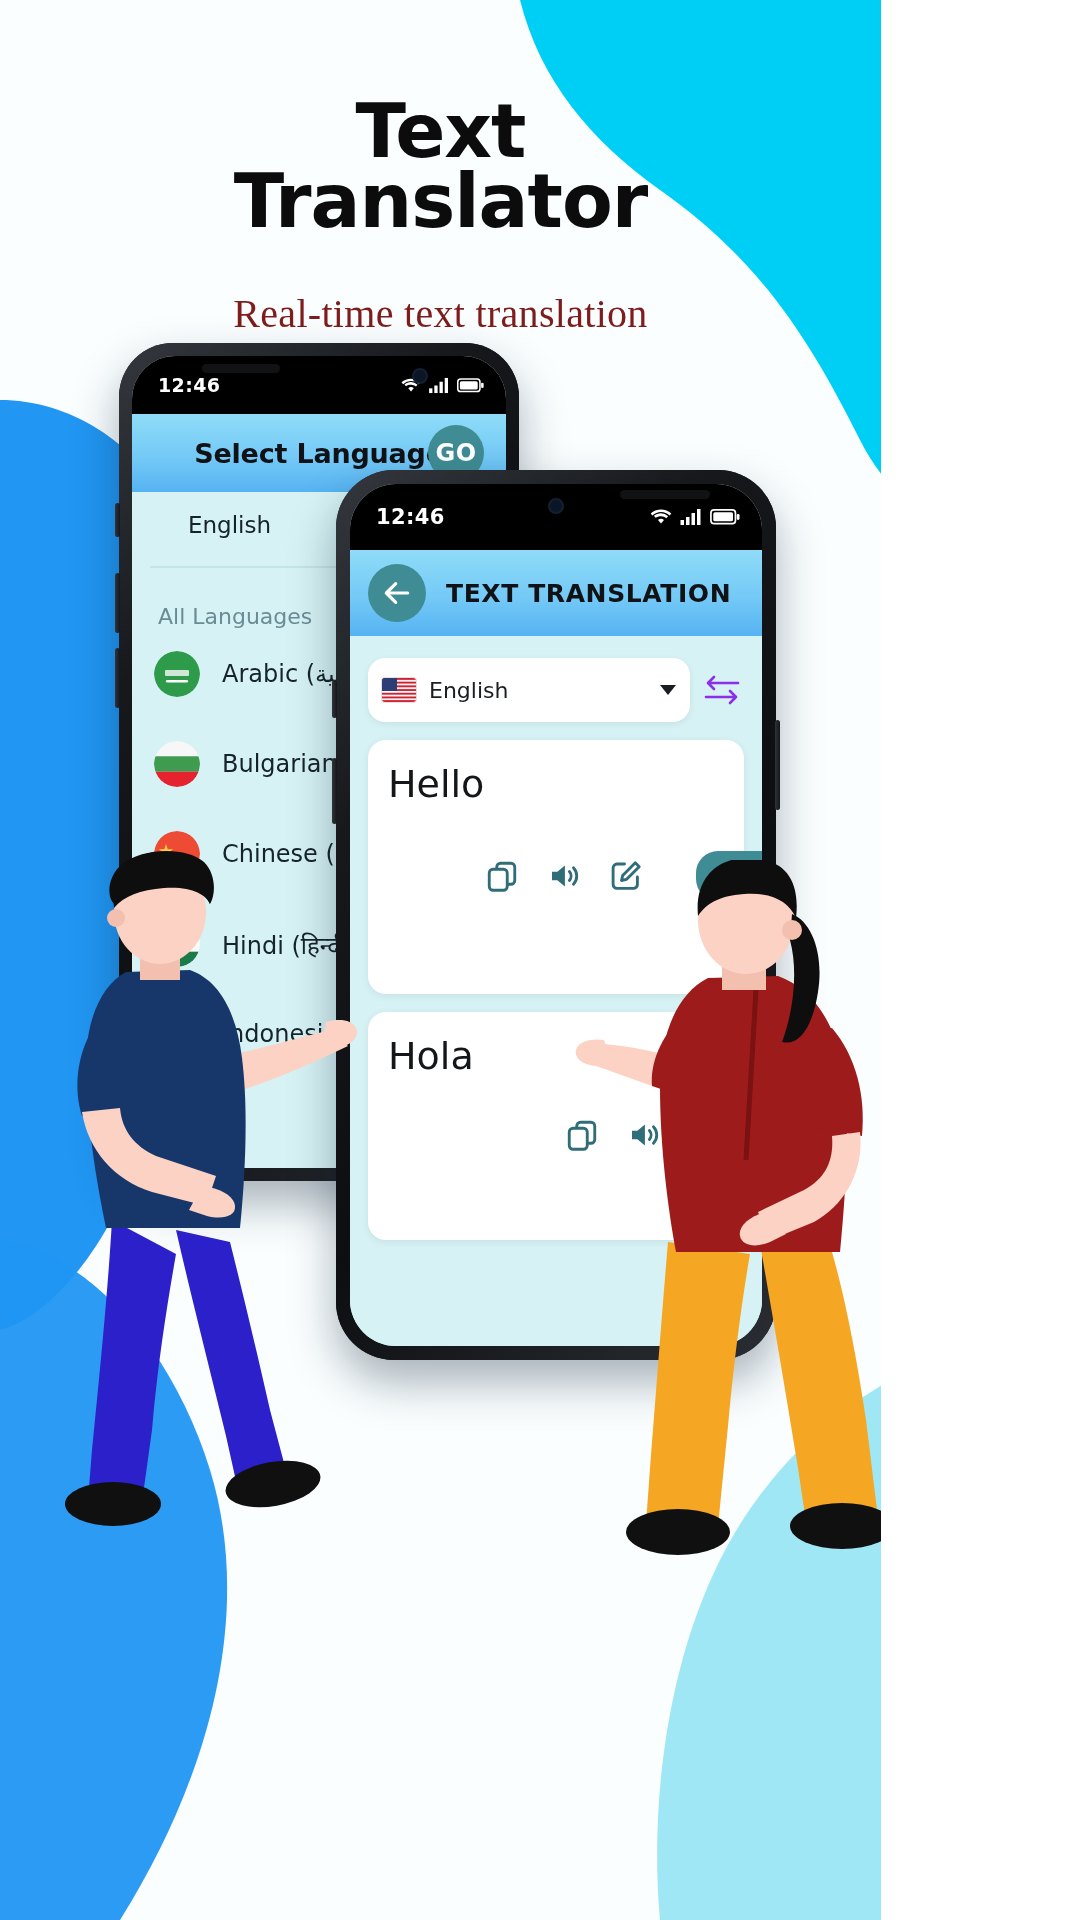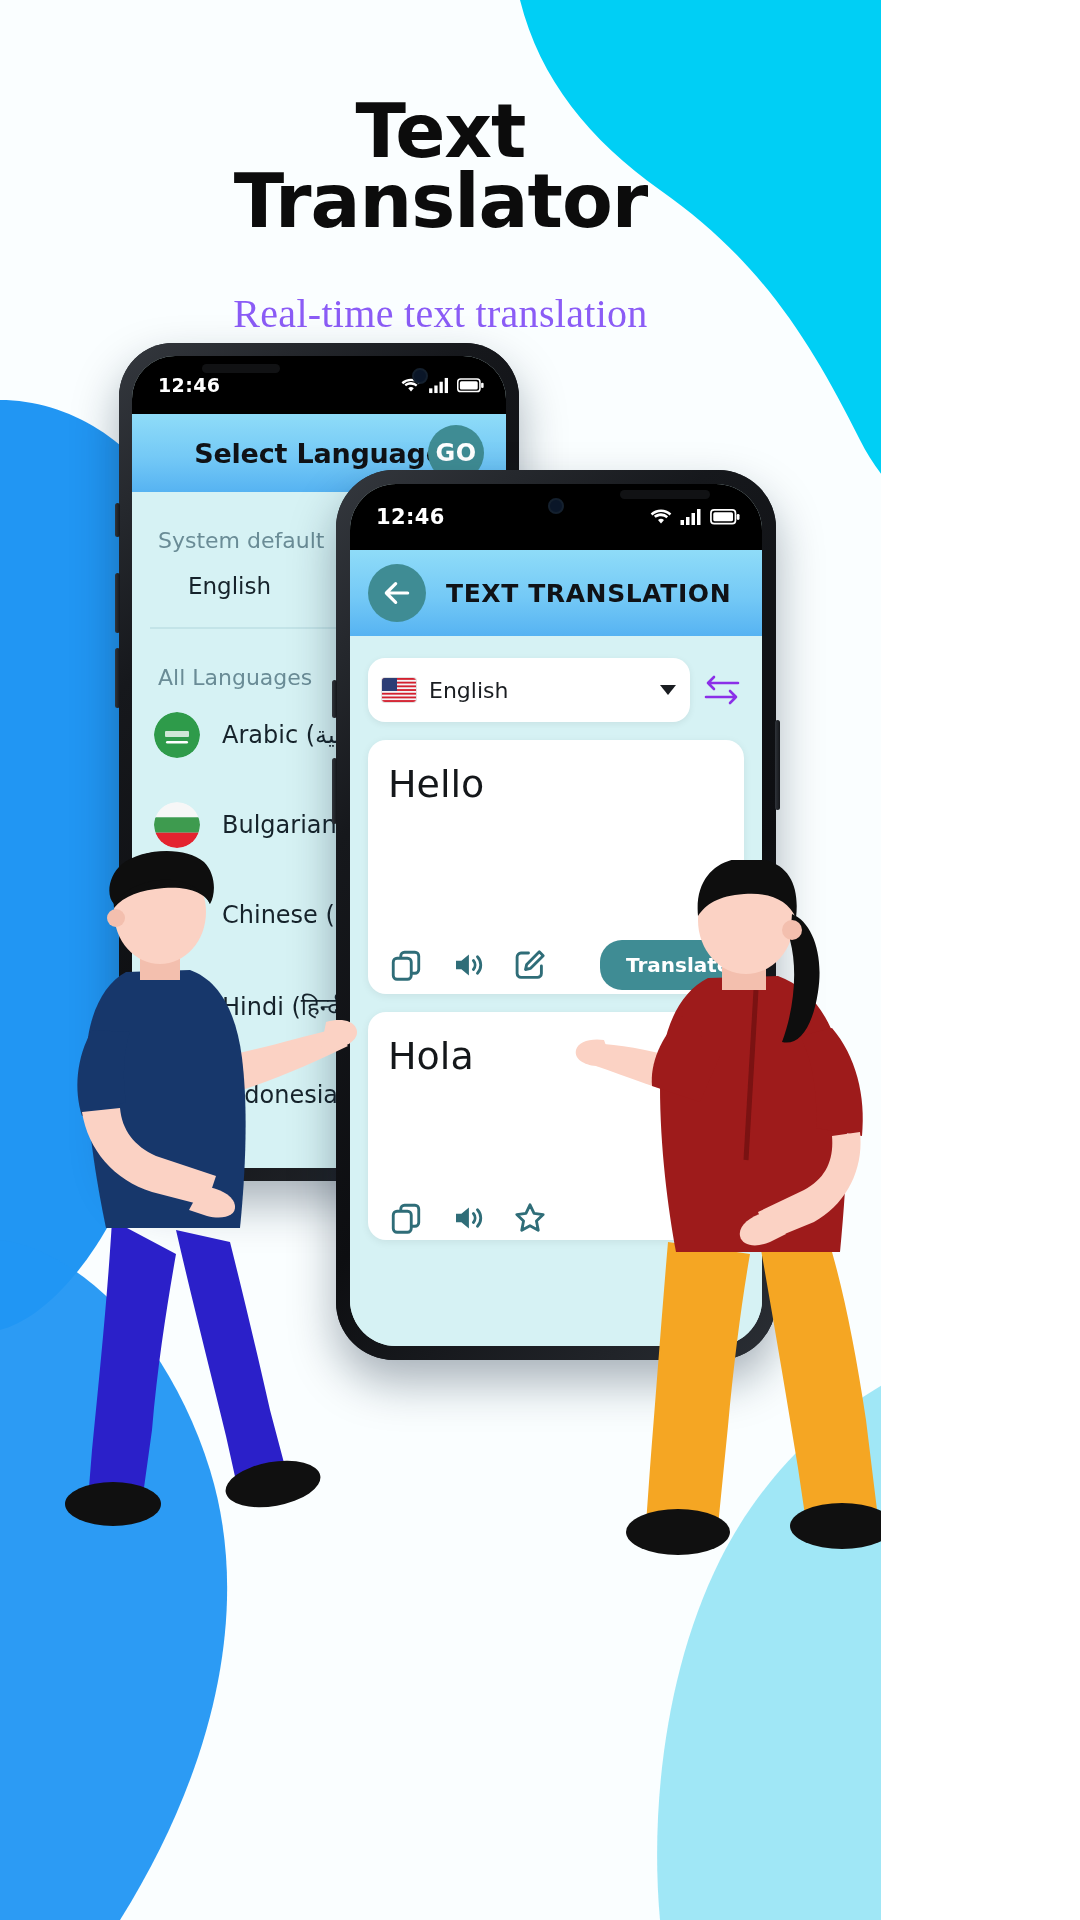--- a/index.html
+++ b/index.html
@@ -25,21 +25,21 @@
     line-height:0.95;
     letter-spacing:-1px;
     color:#0c0c0c;
   }
   .headline .l2 { display:block; }
   .subhead {
     position:absolute; left:0; right:0; top:290px;
     text-align:center;
     font-family:"Liberation Serif", serif;
     font-size:40px;
-    color:#8b5cf6;
+    color:#7f1d1d;
     letter-spacing:.3px;
   }
 
   
   .phone { position:absolute; border-radius:54px; background:#1b1d21;
            box-shadow:0 22px 46px rgba(10,30,50,.34); }
   .phone .bezel { position:absolute; inset:0; border-radius:54px;
            background:linear-gradient(135deg,#34383e 0%,#16181c 28%,#0d0e11 60%,#2a2e34 100%); }
   .phone .glass { position:absolute; border-radius:40px; overflow:hidden; background:#d6f2f4; }
   .phone .sidebtn { position:absolute; background:linear-gradient(90deg,#30343a,#14161a);
@@ -105,21 +105,21 @@
   .chip-flag { width:34px; height:24px; border-radius:3px; flex:0 0 auto; overflow:hidden;
      position:relative; box-shadow:0 0 0 1px rgba(0,0,0,.12); }
   .chip-label { font-size:22px; color:#1a1d21; flex:1 1 auto; white-space:nowrap;
      font-family:"DejaVu Sans", sans-serif; }
   .caret { width:0;height:0;border-left:8px solid transparent;border-right:8px solid transparent;
      border-top:10px solid #1a1d21; flex:0 0 auto; }
   .swap { width:44px; flex:0 0 auto; display:flex; align-items:center; justify-content:center; }
 
   .card { background:#fff; border-radius:18px; margin-top:18px;
      box-shadow:0 2px 9px rgba(0,0,0,.07); padding:22px 20px 4px 20px;
-     display:flex; flex-direction:column; }
+     display:flex; flex-direction:row; }
   .card.src { height:254px; }
   .card.dst { height:228px; }
   .card-text { font-size:38px; color:#14171a; flex:1 1 auto;
      font-family:"DejaVu Sans", sans-serif; }
   .card-actions { display:flex; align-items:center; gap:26px; }
   .spacer { flex:1 1 auto; }
   .translate-btn { background:#3f8c94; color:#fff; border-radius:22px;
      padding:13px 26px; font-size:20px; font-weight:700;
      font-family:"DejaVu Sans", sans-serif; }
   .icn { width:36px; height:36px; flex:0 0 auto; }
@@ -185,21 +185,20 @@
           </svg>
         </span>
       </div>
 
       <div class="appbar">
         <span class="appbar-title">Select Language</span>
         <div class="go-btn">GO</div>
       </div>
 
       <div class="lang-body">
-        <div class="sec-label">System default</div>
         <div class="sys-default">English</div>
         <div class="divider"></div>
         <div class="sec-label">All Languages</div>
 
         <div class="lang-row">
           <span class="flag">
             <svg width="46" height="46" viewBox="0 0 46 46">
                 <circle cx="23" cy="23" r="23" fill="#2E9B4A"></circle>
             <rect x="11" y="19" width="24" height="6" rx="1" fill="#eaf5ee" opacity=".85"></rect>
             <rect x="12" y="29" width="22" height="2.6" rx="1.3" fill="#fff"></rect>

